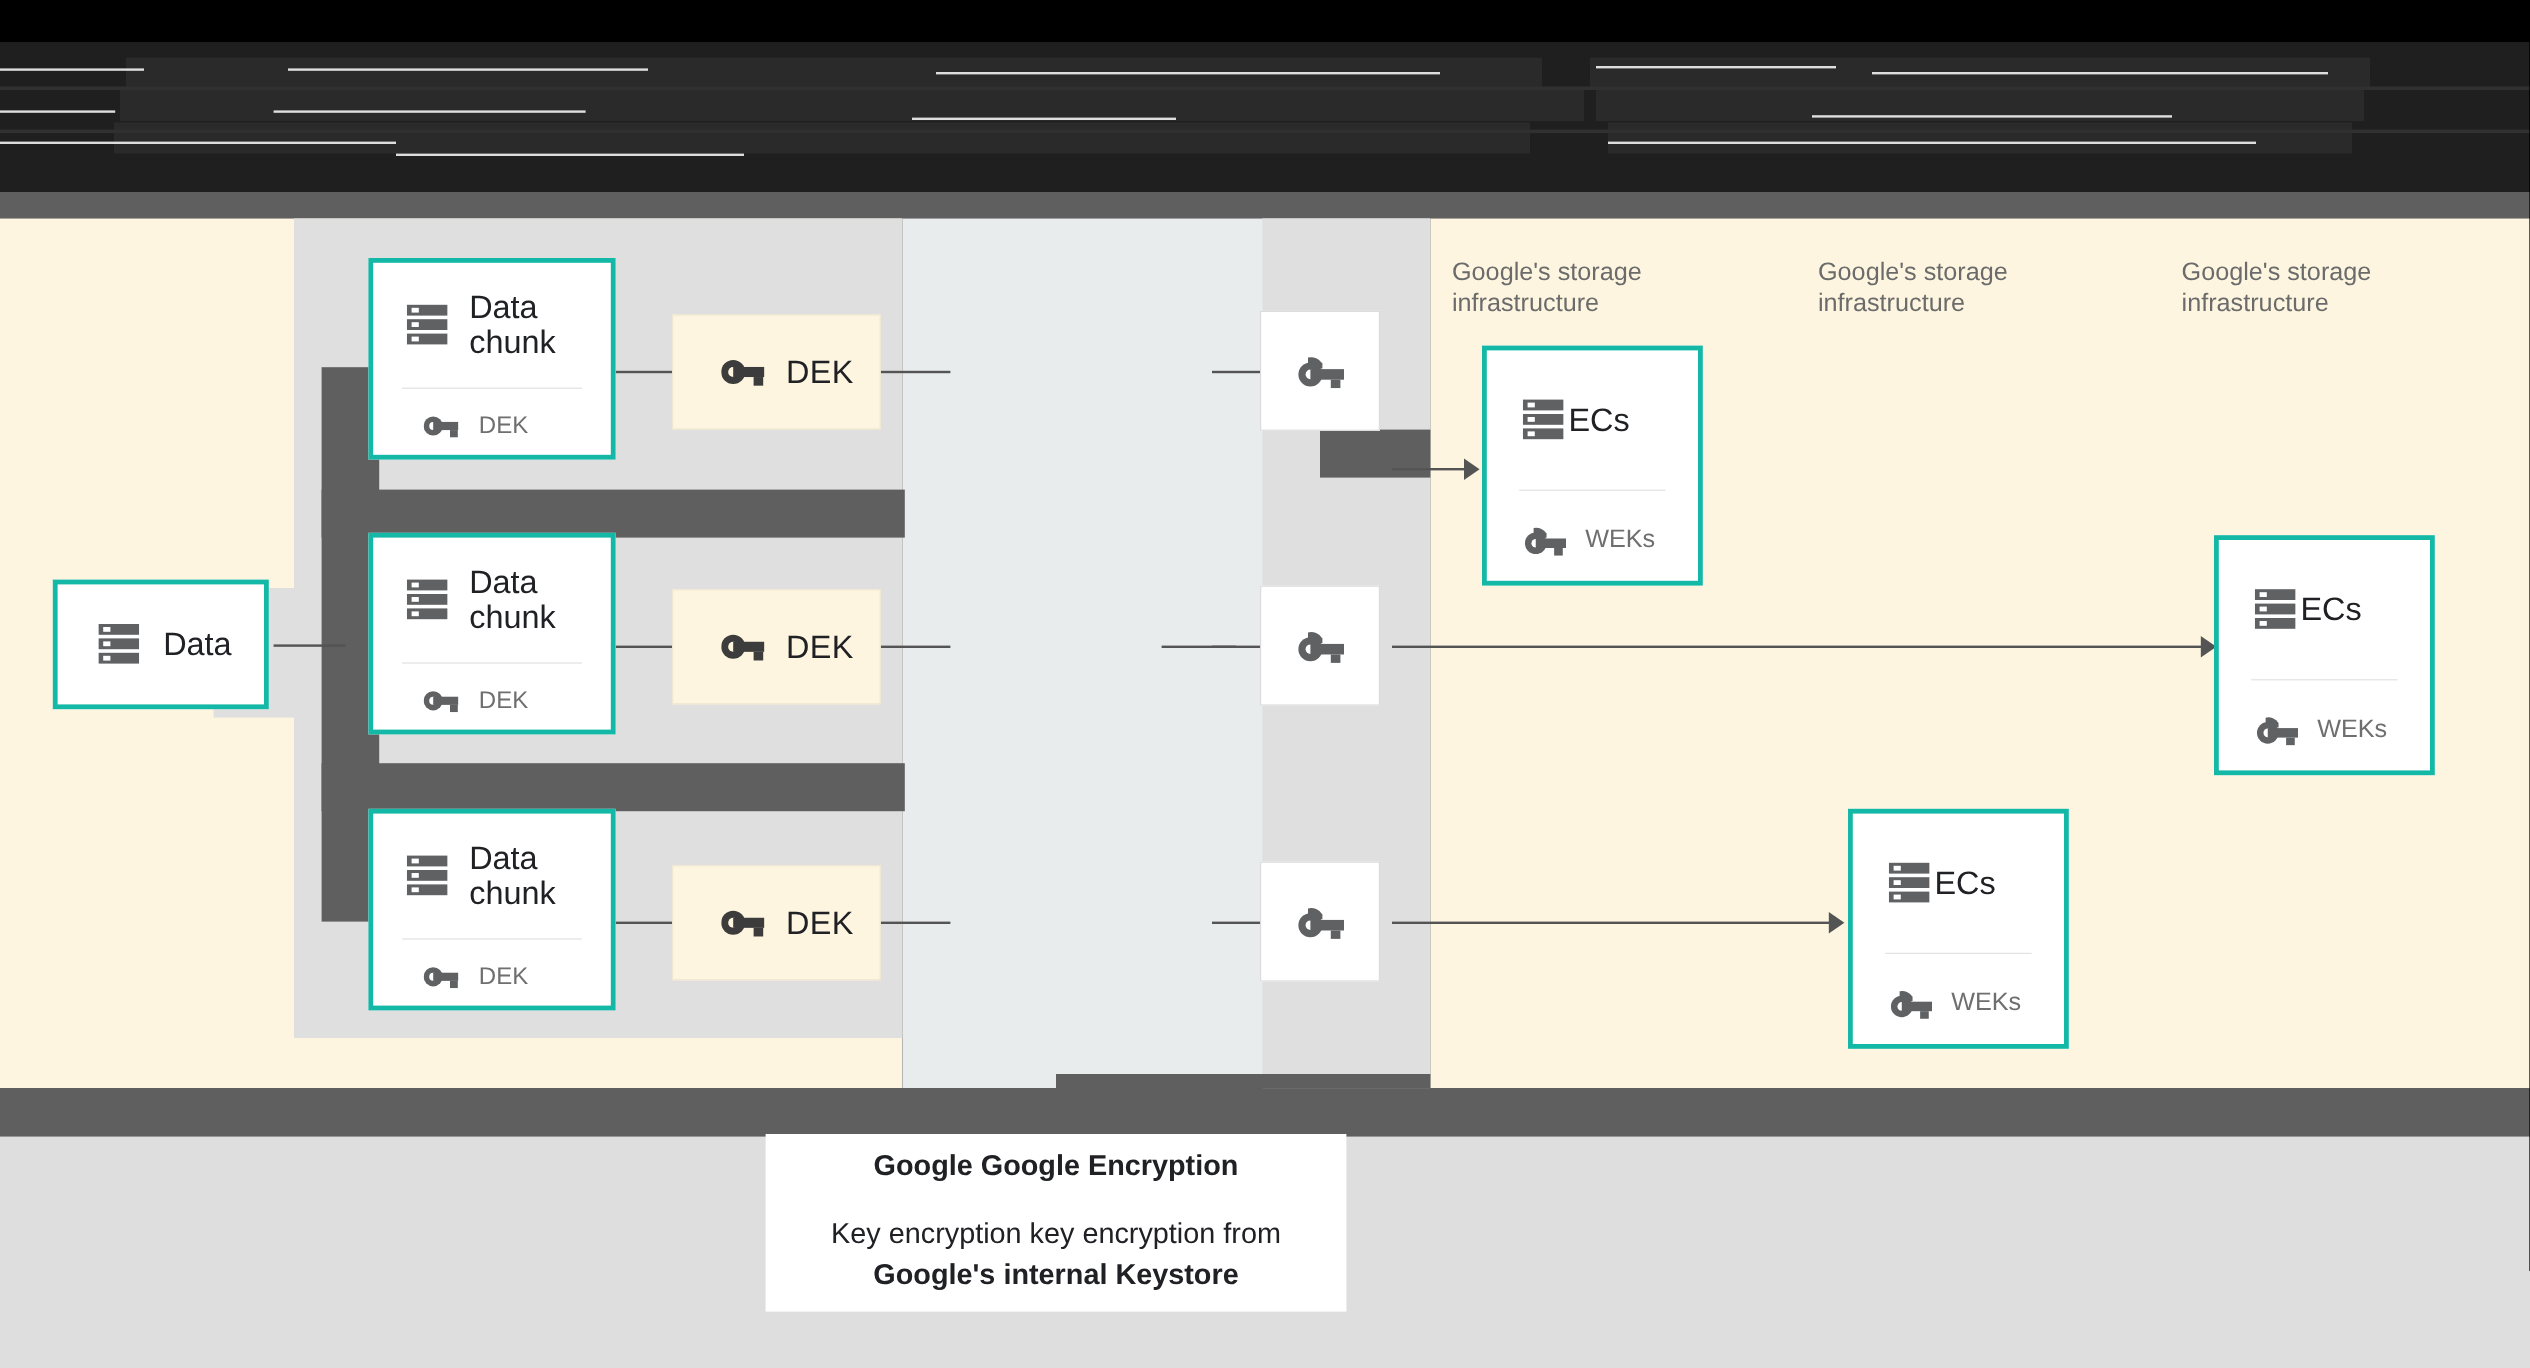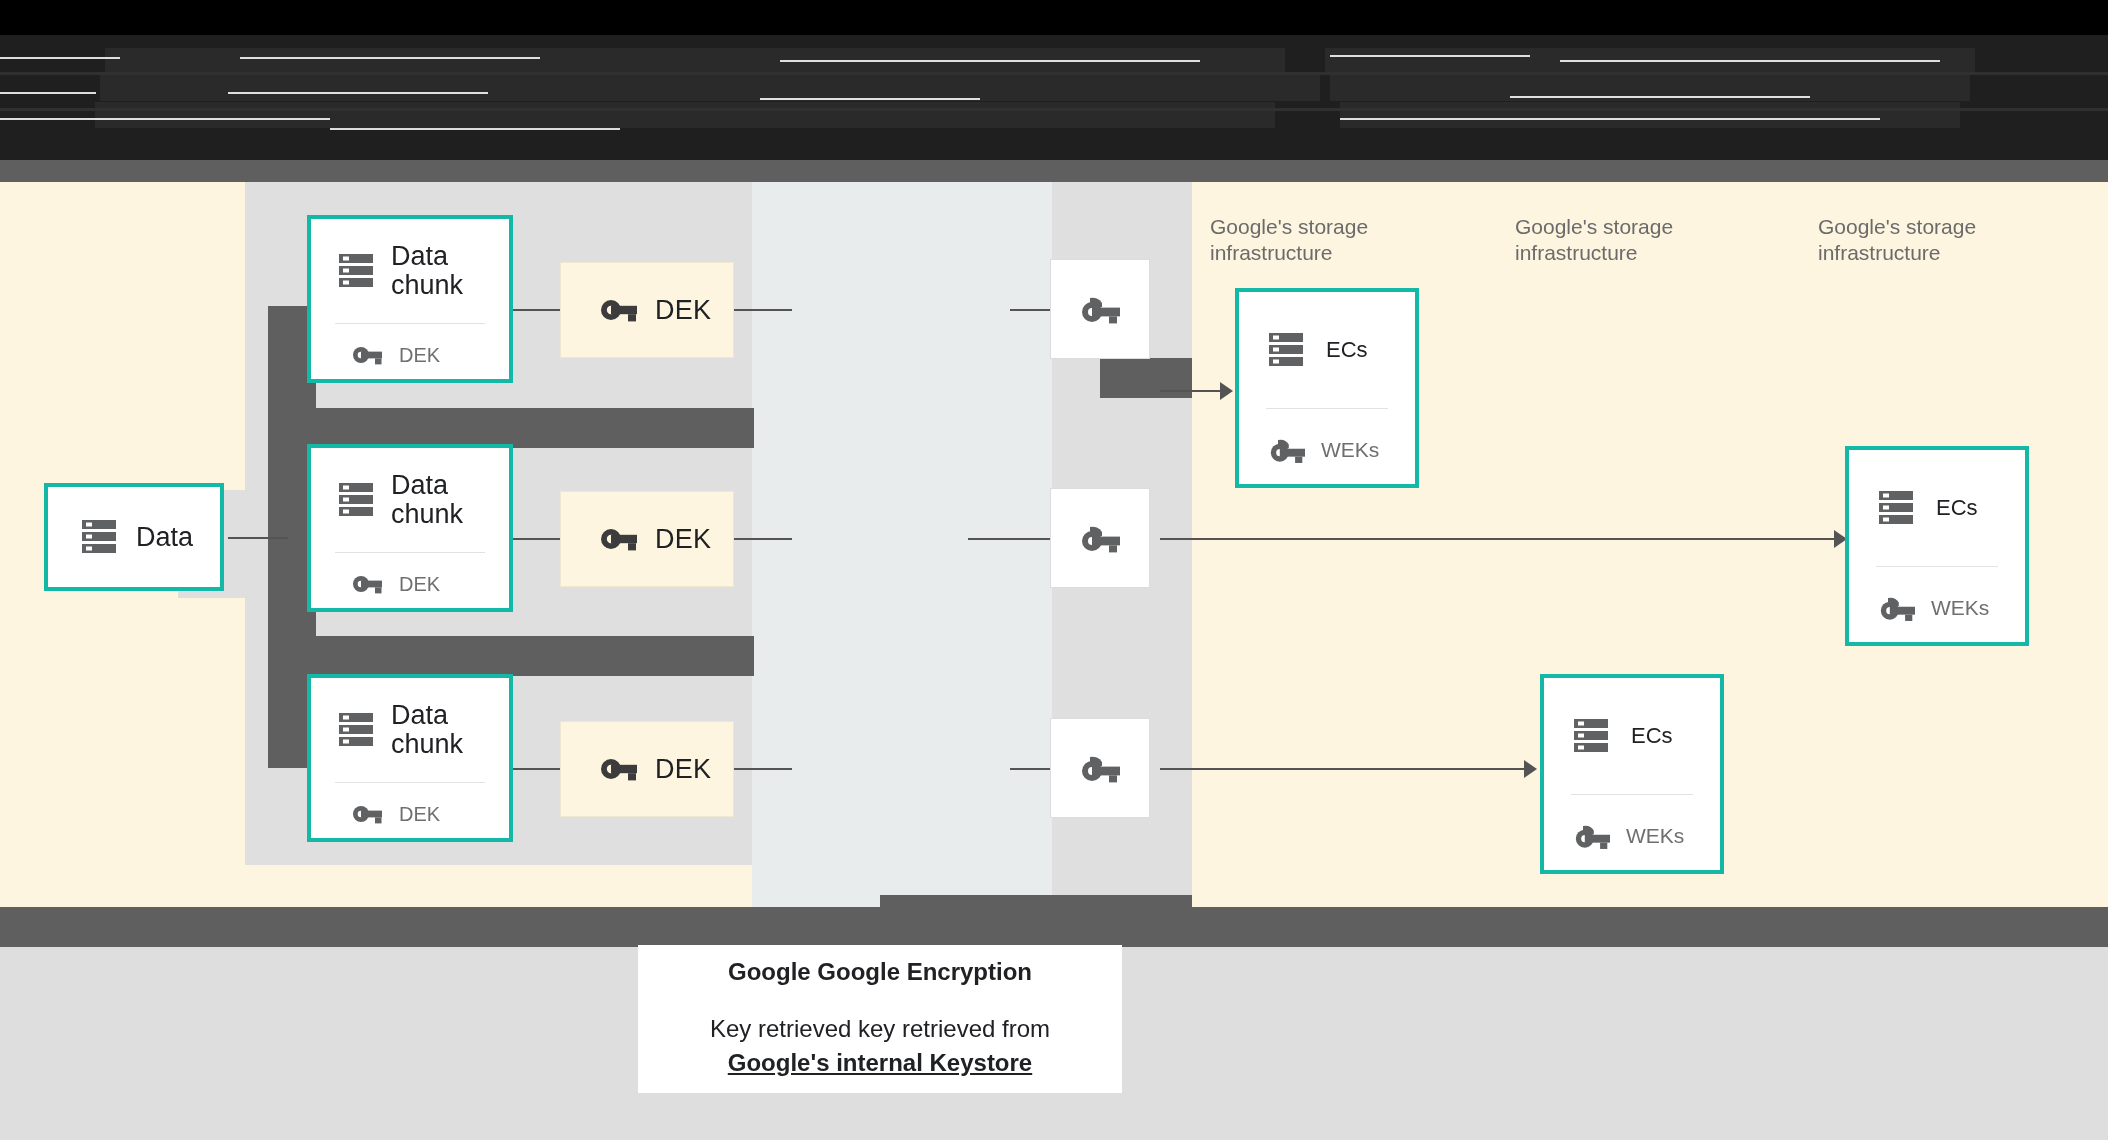--- a/index.html
+++ b/index.html
@@ -53,32 +53,32 @@
           padding-left:40px;box-sizing:border-box;}
   .keybox-dek{background:#FDF5DF;border:1px solid #EFE7D0;}
   .keybox-kek{background:#E3F2E9;border:1px solid #D4E5DB;}
   .keybox-label{font-size:27px;color:#202124;margin-left:18px;letter-spacing:.3px;}
 
   .wekbox{position:absolute;width:100px;height:100px;background:#fff;border:1px solid #DCDCDC;
           display:flex;align-items:center;justify-content:center;box-sizing:border-box;}
 
   .ec-card{width:184px;height:200px;}
   .ec-top{display:flex;align-items:center;height:116px;padding-left:30px;}
-  .ec-title{font-size:22px;color:#202124;margin-left:23px;}
+  .ec-title{font-size:27px;color:#202124;margin-left:4px;}
   .ec-bot{display:flex;align-items:center;height:82px;padding-left:30px;}
   .ec-sub{font-size:21px;color:#6f6f6f;margin-left:16px;}
 
   .infra-label{position:absolute;font-size:21px;line-height:26px;color:#6b6b6b;white-space:pre-line;}
 
   
   .caption{position:absolute;background:#fff;display:flex;flex-direction:column;
            align-items:center;justify-content:center;}
   .cap-title{font-size:24px;font-weight:bold;color:#202124;}
   .cap-body{font-size:24px;color:#202124;text-align:center;line-height:34px;margin-top:26px;}
-  .cap-body b{font-weight:bold;text-decoration:underline;}
+  .cap-body b{font-weight:bold;}
 
   
   .svg-ico{display:block;}
 </style>
 </head>
 <body>
 
 <div id="stage">
 
   <div class="header-band">
@@ -423,18 +423,18 @@
           <rect x="29" y="22.4" width="8" height="7" fill="#5F6163"></rect>
         </svg>
       </span>
       <span class="ec-sub">WEKs</span>
     </div>
   </div>
 
   <div class="caption" style="left:638px;top:945px;width:484px;height:148px;">
     <div class="cap-title">Google Google Encryption</div>
     <div class="cap-body">
-      <span>Key retrieved key retrieved from</span><br>
+      <span>Key encryption key encryption from</span><br>
       <b>Google's internal Keystore</b>
     </div>
   </div>
 
 </div>
 
 </body></html>

